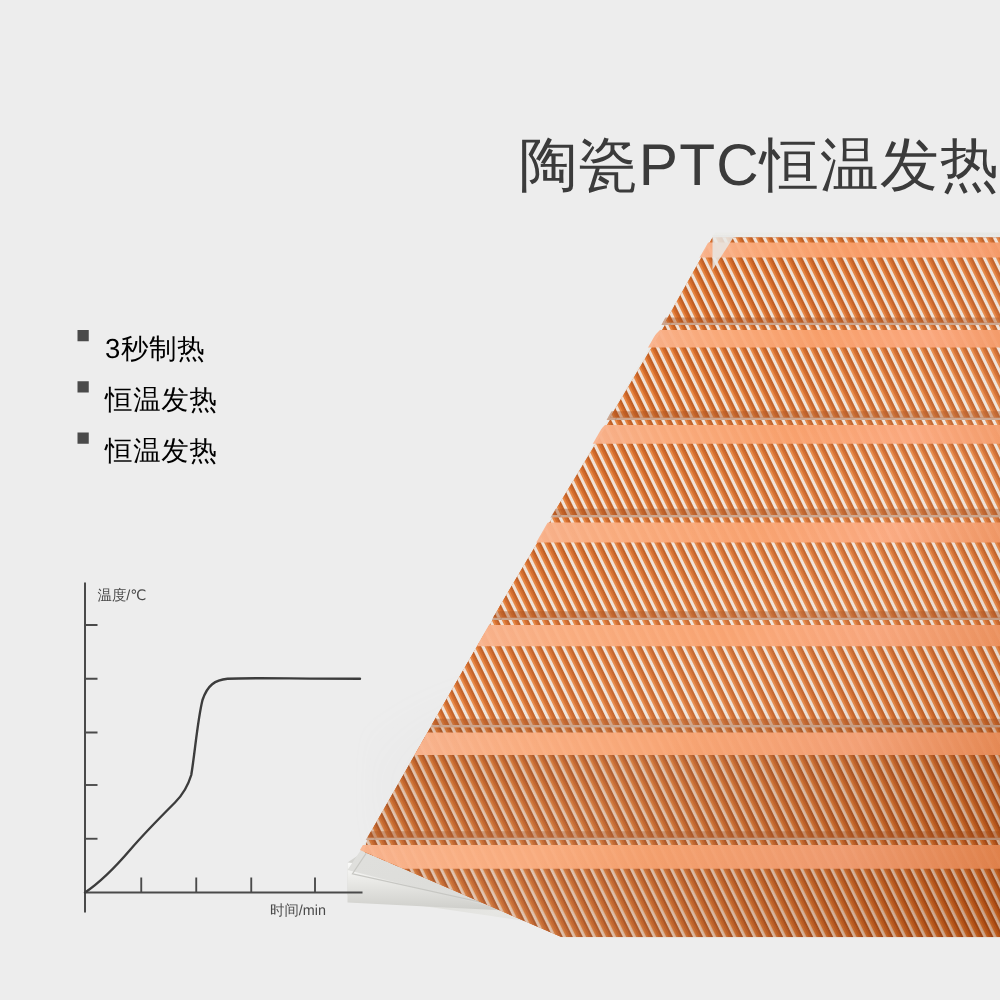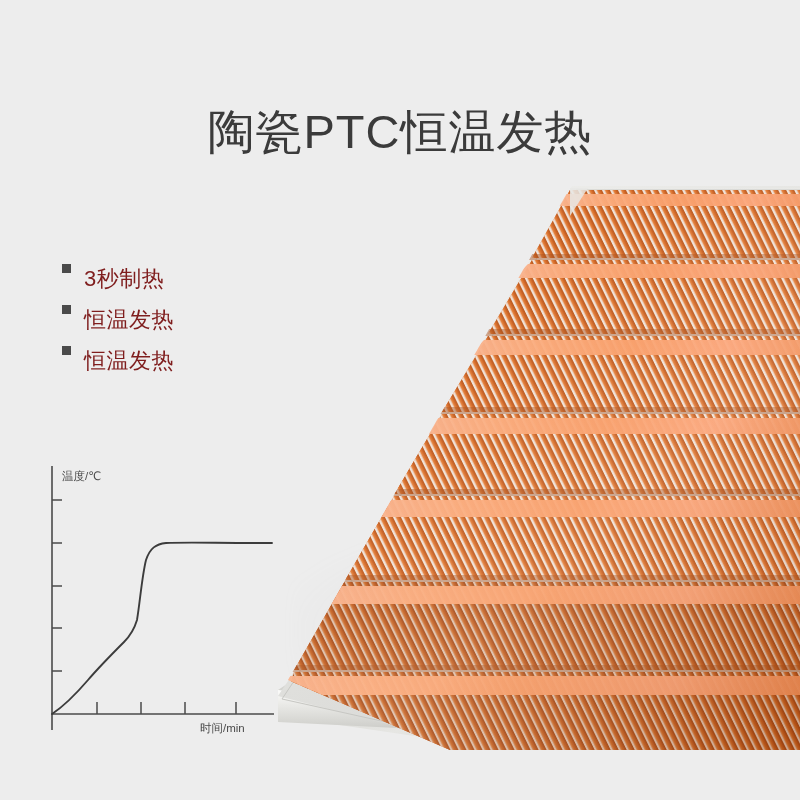--- a/index.html
+++ b/index.html
@@ -25,21 +25,21 @@
     background: #ededed;
     overflow: hidden;
   }
 
   
   #page-title {
     position: absolute;
     left: 0;
     top: 103px;
     width: 800px;
-    text-align: center;
+    text-align: right;
     font-size: 47px;
     line-height: 58px;
     font-weight: 300;
     letter-spacing: 1px;
     color: #3b3b3b;
     white-space: nowrap;
     z-index: 30;
   }
 
   
@@ -59,29 +59,29 @@
   .bullet-square {
     width: 9px;
     height: 9px;
     background: #4a4a4a;
     flex: 0 0 auto;
     margin-right: 13px;
   }
   .feature-label {
     font-size: 22px;
     font-weight: 500;
-    color: #7f1d1d;
+    color: #000000;
     letter-spacing: 0.5px;
     margin-top: 20px;
   }
 
   
   #ptc-chart {
     position: absolute;
-    left: 24px;
+    left: 40px;
     top: 452px;
     width: 270px;
     height: 296px;
     z-index: 25;
   }
   #ptc-chart svg { display: block; width: 270px; height: 296px; }
 
   .axis-label {
     font-family: "Liberation Sans", "DejaVu Sans", sans-serif;
     font-size: 11.5px;

